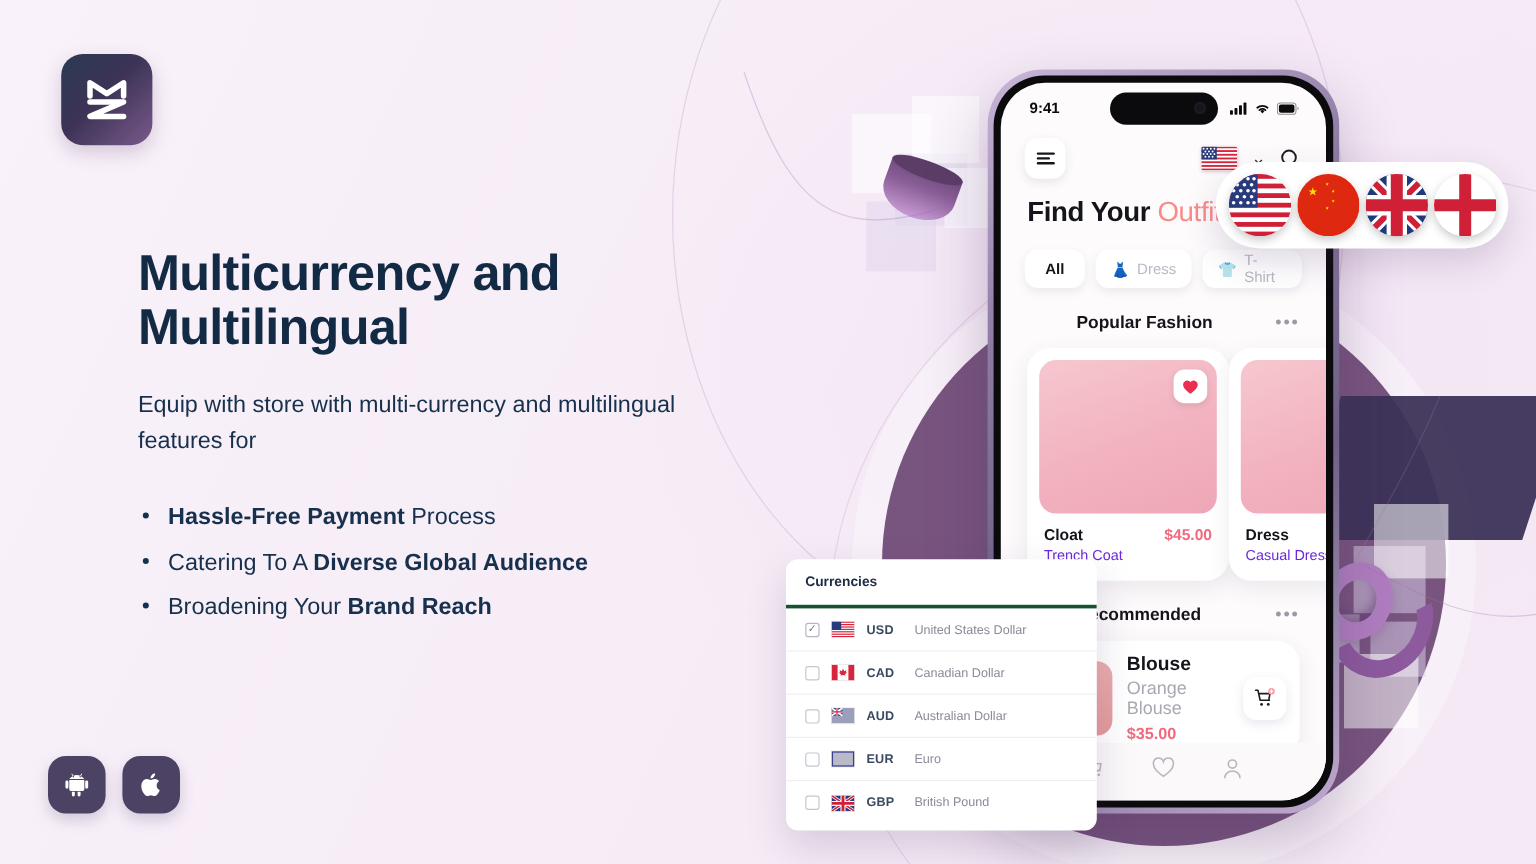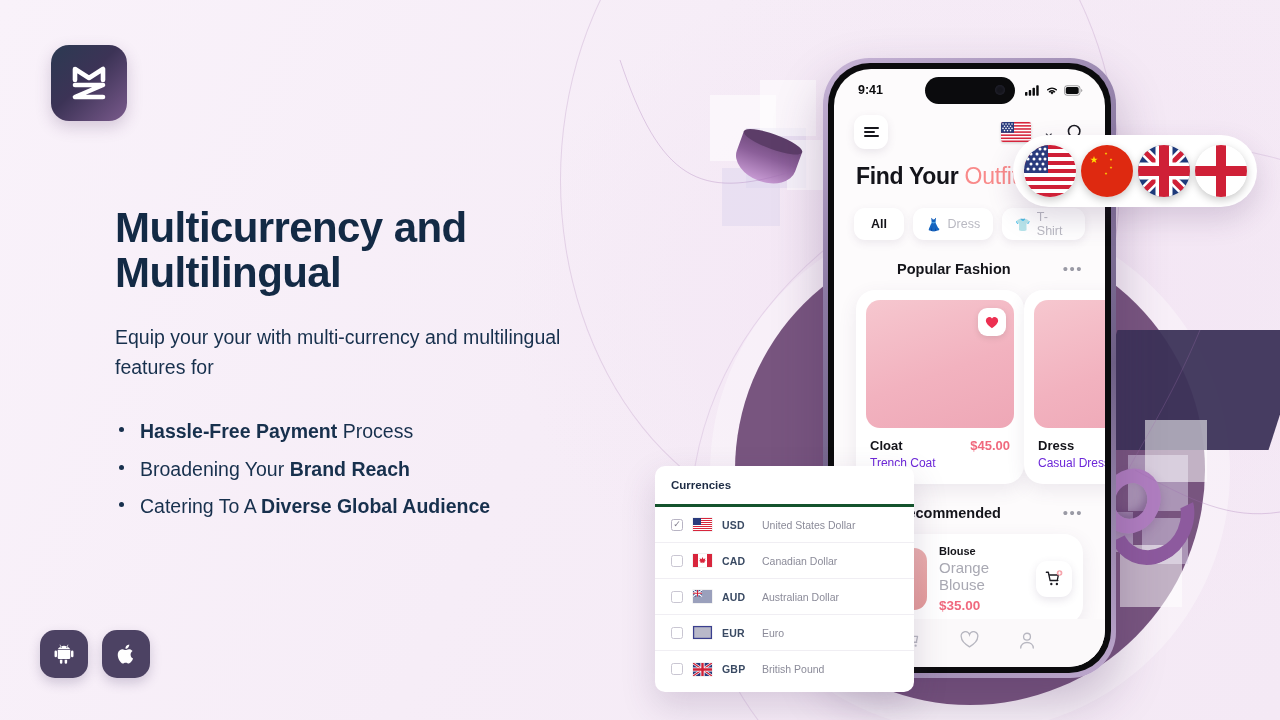--- a/index.html
+++ b/index.html
@@ -171,21 +171,21 @@
 
   .wide-card{
     margin:13px 22px 0 22px; background:#fff; border-radius:19px; padding:11px;
     display:flex; align-items:center; gap:12px; box-shadow:0 6px 18px rgba(90,70,110,.10);
   }
   .wide-card .thumb{
     width:60px;height:62px;border-radius:13px;
     background:linear-gradient(160deg,#ecb5b5 0%, #e49a9a 100%);
   }
   .wide-card .info{ flex:1; }
-  .wide-card .pname{ font-size:11px; font-weight:700; color:#14141a; }
+  .wide-card .pname{ font-size:16px; font-weight:700; color:#14141a; }
   .wide-card .pdesc{ font-size:15px; color:#a9a9b3; margin-top:2px; }
   .wide-card .pprice{ font-size:13.5px; font-weight:600; color:#f0697e; margin-top:5px; }
   .cartbtn{
     width:36px;height:36px;border-radius:11px;background:#fff;
     display:flex;align-items:center;justify-content:center; box-shadow:0 3px 9px rgba(90,70,110,.14);
     position:relative;
   }
   .tabbar{
     position:absolute; left:0; right:0; bottom:0; height:48px;
     background:#fbf9fa; display:flex; align-items:center; justify-content:space-around;
@@ -259,30 +259,30 @@
       <path d="M8 19 L8 8 L22 17 L36 8 L36 19" fill="none" stroke="#fff" stroke-width="4.6" stroke-linecap="round" stroke-linejoin="round"></path>
       <path d="M8 24 L36 24 L8 36 L36 36" fill="none" stroke="#fff" stroke-width="4.6" stroke-linecap="round" stroke-linejoin="round"></path>
     </svg>
   </div>
 
   <div class="copy">
     <h1 class="headline">
       <span>Multicurrency and</span><br>
       <span>Multilingual</span>
     </h1>
-    <p class="subtitle">Equip your your with multi-currency and multilingual features for</p>
+    <p class="subtitle">Equip with store with multi-currency and multilingual features for</p>
     <ul class="bullets">
       <li>
         <b>Hassle-Free Payment</b><span> Process</span>
       </li>
       <li>
-        <span>Broadening Your </span><b>Brand Reach</b>
+        <span>Catering To A </span><b>Diverse Global Audience</b>
       </li>
       <li>
-        <span>Catering To A </span><b>Diverse Global Audience</b>
+        <span>Broadening Your </span><b>Brand Reach</b>
       </li>
     </ul>
   </div>
 
   <div class="badges">
     <div class="badge">
       <svg width="26" height="26" viewBox="0 0 24 24" fill="#fff">
         <path d="M6.2 8.4h11.6v7.1a1.2 1.2 0 0 1-1.2 1.2H7.4a1.2 1.2 0 0 1-1.2-1.2V8.4zM4.4 8.7a1.15 1.15 0 0 1 1.15 1.15v4.1a1.15 1.15 0 0 1-2.3 0v-4.1A1.15 1.15 0 0 1 4.4 8.7zm15.2 0a1.15 1.15 0 0 1 1.15 1.15v4.1a1.15 1.15 0 0 1-2.3 0v-4.1A1.15 1.15 0 0 1 19.6 8.7zM9.1 17.4h1.4v2.45a1.15 1.15 0 0 1-2.3 0V17.4h.9zm4.4 0h1.4v2.45a1.15 1.15 0 0 1-2.3 0V17.4h.9zM8.5 3.5l.9 1.6a5.6 5.6 0 0 1 5.2 0l.9-1.6a.3.3 0 1 1 .52.3l-.88 1.56A5.3 5.3 0 0 1 17.8 7.6H6.2a5.3 5.3 0 0 1 2.66-2.24L7.98 3.8a.3.3 0 1 1 .52-.3zM9.4 6.3a.52.52 0 1 0 0-1.04.52.52 0 0 0 0 1.04zm5.2 0a.52.52 0 1 0 0-1.04.52.52 0 0 0 0 1.04z"></path>
       </svg>
     </div>

